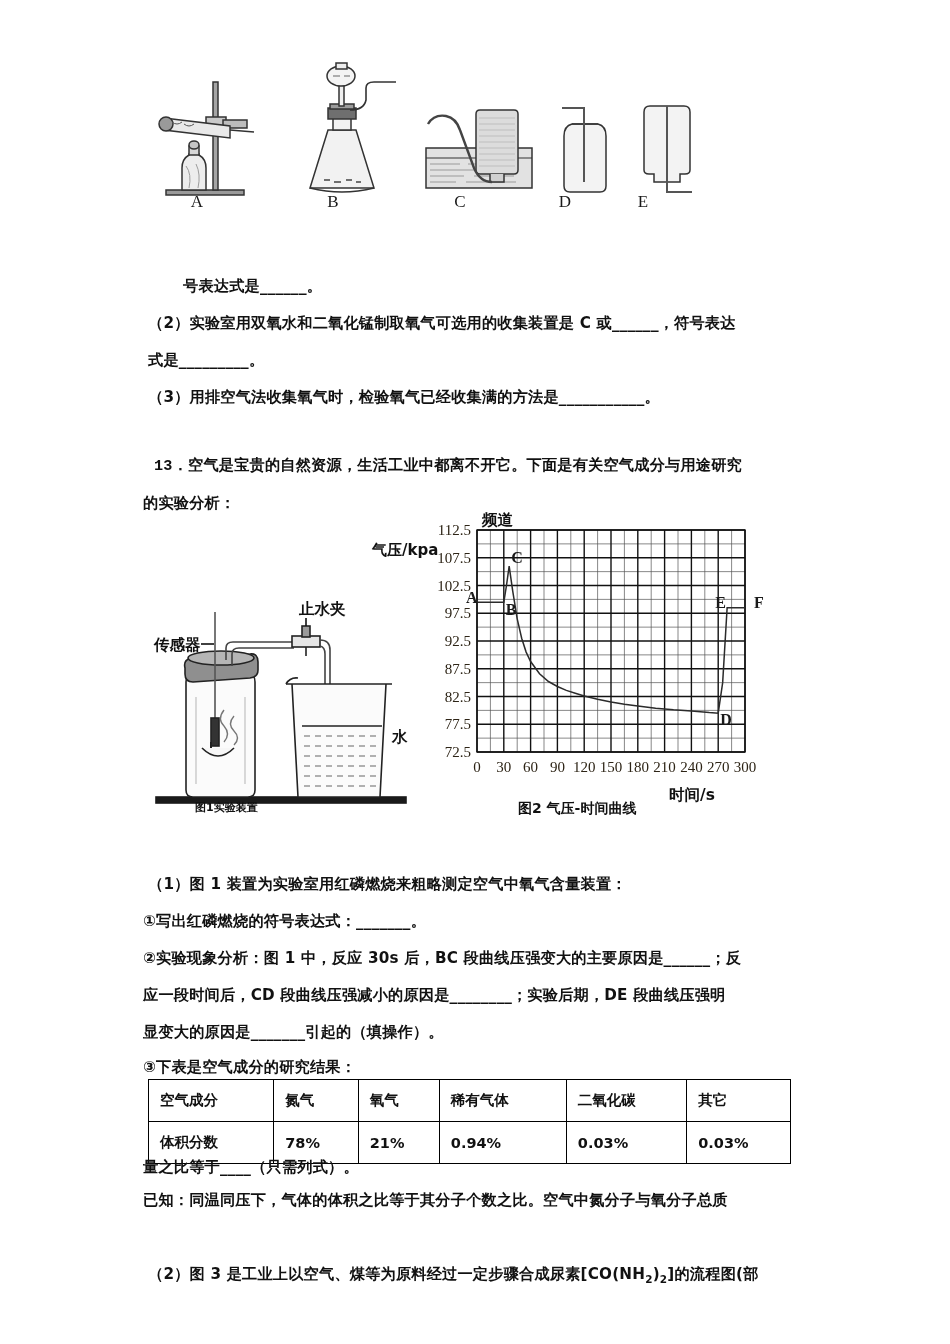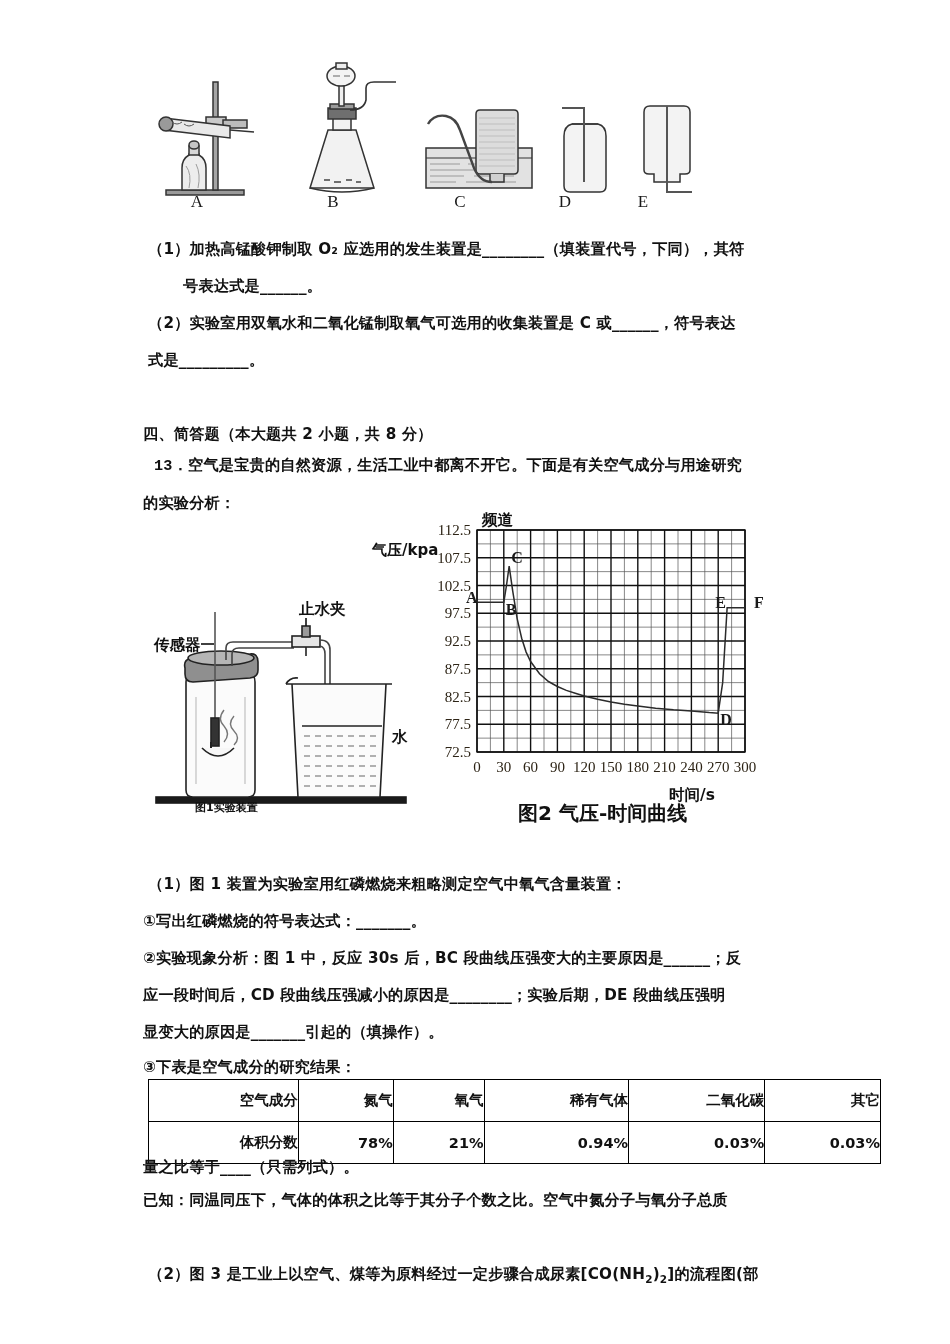--- a/index.html
+++ b/index.html
@@ -78,38 +78,37 @@
     top: 505px;
     width: 400px;
     height: 330px;
   }
   #chart-svg { position: absolute; left: 0; top: 0; }
   #fig2-caption {
     position: absolute;
     left: 518px;
     top: 800px;
     font-family: "DejaVu Sans", sans-serif;
-    font-size: 20px;
+    font-size: 14px;
     font-weight: bold;
     color: #111;
     white-space: nowrap;
   }
 
   
   #air-table {
     position: absolute;
     left: 148px;
     top: 1079px;
-    width: 733px;
+    width: 643px;
     border-collapse: collapse;
     font-family: "DejaVu Sans", sans-serif;
     font-size: 14.5px;
     font-weight: bold;
     color: #111;
-    text-align: right;
   }
   #air-table td {
     border: 1.3px solid #000;
     height: 41px;
     padding: 0 0 0 11px;
     vertical-align: middle;
   }
   #air-table .c0 { width: 133px; }
   #air-table .c1 { width: 80px; }
   #air-table .c2 { width: 76px; }
@@ -201,26 +200,25 @@
       </g>
     </svg>
 
     <div class="app-label" style="left:32px;  top:130px;">A</div>
     <div class="app-label" style="left:168px; top:130px;">B</div>
     <div class="app-label" style="left:295px; top:130px;">C</div>
     <div class="app-label" style="left:400px; top:130px;">D</div>
     <div class="app-label" style="left:478px; top:130px;">E</div>
   </div>
 
-  <div class="para" style="left:148px; top:231px;">（1）加热高锰酸钾制取 O₂ 应选用的发生装置是________（填装置代号，下同），其符</div>
   <div class="para" style="left:148px; top:268px;margin-left:35px;">号表达式是______。</div>
   <div class="para" style="left:148px; top:305px;">（2）实验室用双氧水和二氧化锰制取氧气可选用的收集装置是 C 或______，符号表达</div>
   <div class="para" style="left:148px; top:342px;">式是_________。</div>
-
-  <div class="para" style="left:143px; top:416px;">四、简答题（本大题共 2 小题，共 8 分）</div>
+  <div class="para" style="left:148px; top:379px;">（3）用排空气法收集氧气时，检验氧气已经收集满的方法是___________。</div>
+
   <div class="para" style="left:154px; top:448px;font-family:Liberation Mono, monospace;">13．空气是宝贵的自然资源，生活工业中都离不开它。下面是有关空气成分与用途研究</div>
   <div class="para" style="left:143px; top:485px;">的实验分析：</div>
 
   <div id="figure1">
     <svg width="270" height="245" viewBox="0 0 270 245">
       <g fill="none" stroke="#222" stroke-width="1.6">
 
         <rect x="4" y="205" width="250" height="6" fill="#1a1a1a" stroke="#1a1a1a"></rect>
 
         <path d="M 34 90 q 0 -8 7 -10 L 41 84 L 96 84 L 96 80 q 7 2 7 10 L 103 198 q 0 7 -7 7 L 41 205 q -7 0 -7 -7 Z" fill="#fbfbfb" stroke="#222"></path>

